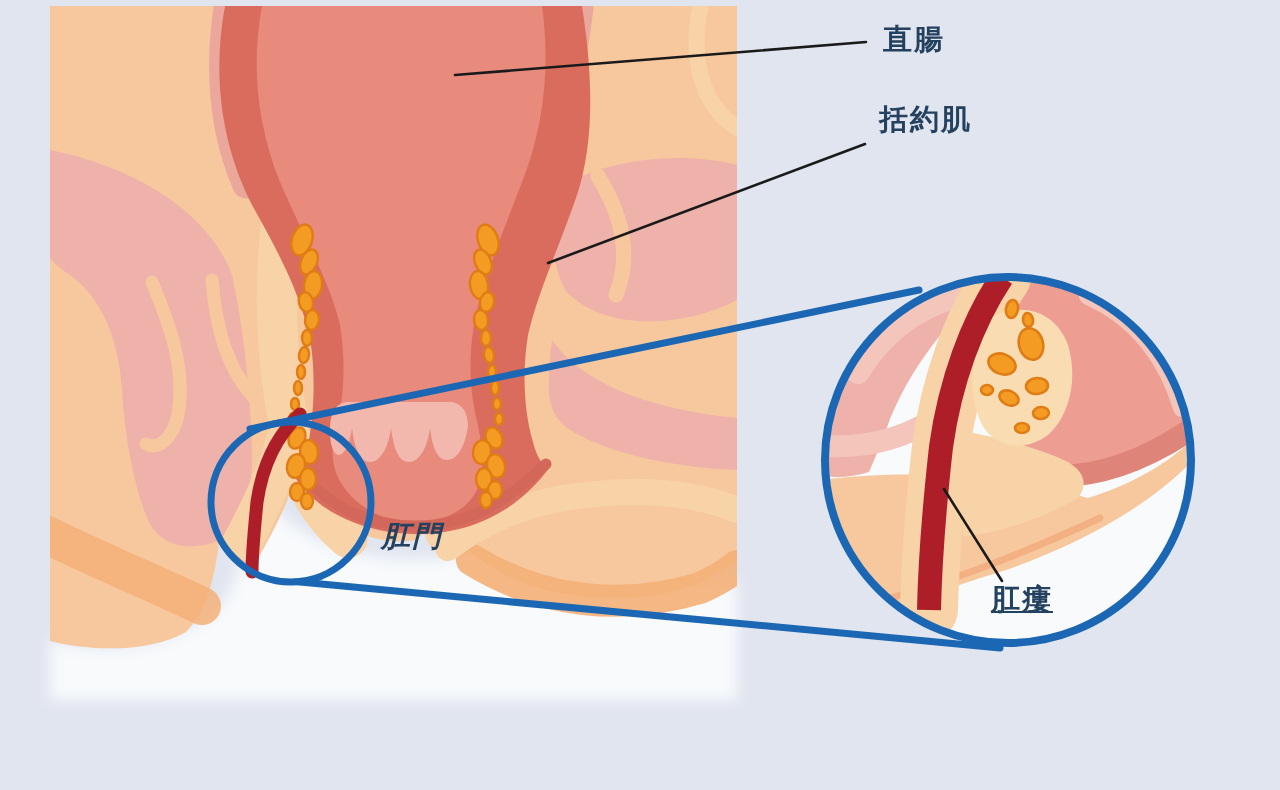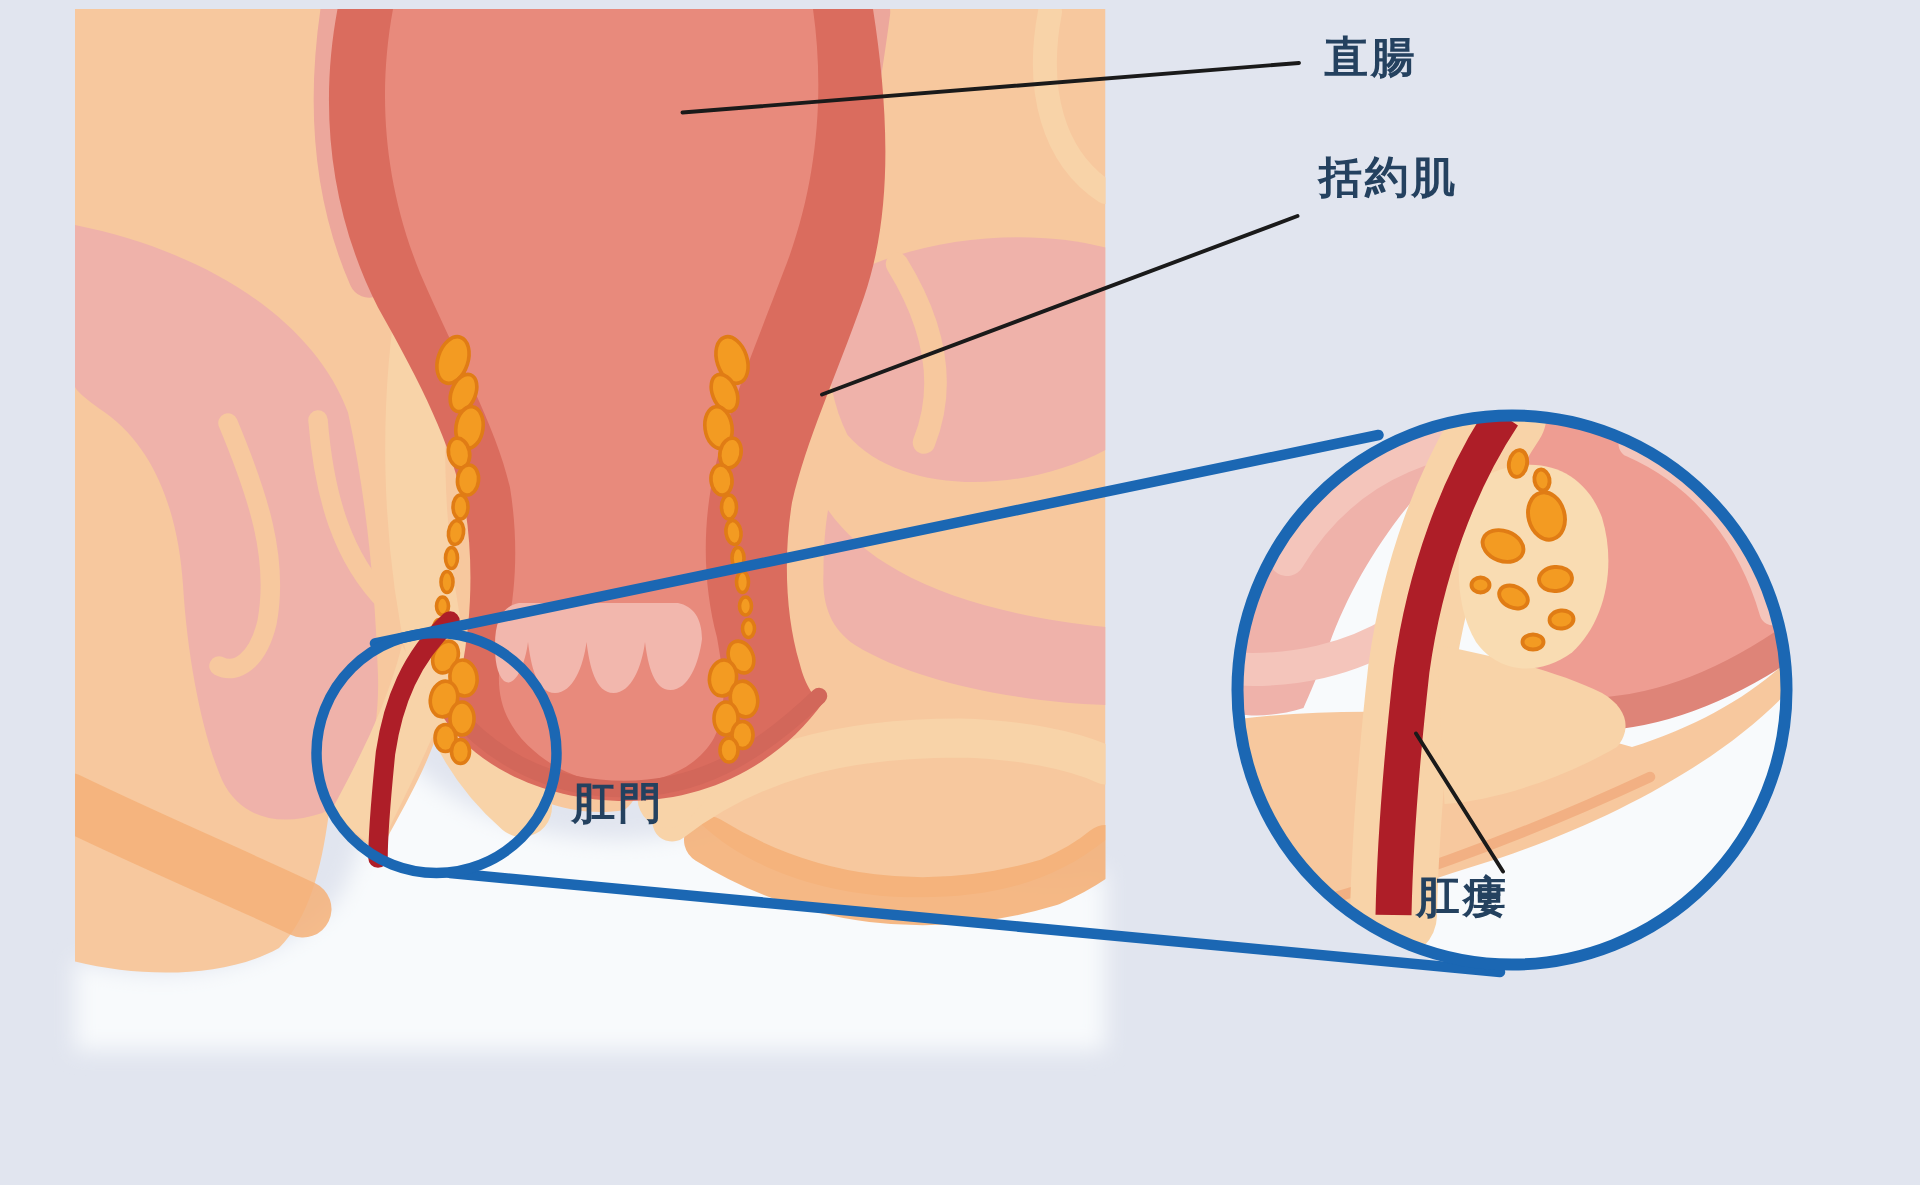--- a/index.html
+++ b/index.html
@@ -19,22 +19,22 @@
     color:var(--label,#24415f);
     font-size:29px;
     font-weight:700;
     letter-spacing:2px;
     white-space:nowrap;
     line-height:1.1;
     user-select:none;
   }
   #lbl-rectum  {left:883px;top:24px;}
   #lbl-sphincter{left:879px;top:104px;}
-  #lbl-anus    {left:381px;top:521px;}
-  #lbl-fistula {left:944px;top:584px;}
+  #lbl-anus    {left:381px;top:521px;font-style:italic;}
+  #lbl-fistula {left:991px;top:584px;text-decoration:underline;}
 </style>
 </head>
 <body>
 
 <div class="stage">
 
   <svg width="1280" height="790" viewBox="0 0 1280 790">
     <defs>
       <filter id="soft" x="-20%" y="-20%" width="140%" height="140%">
         <feGaussianBlur stdDeviation="7"></feGaussianBlur>

